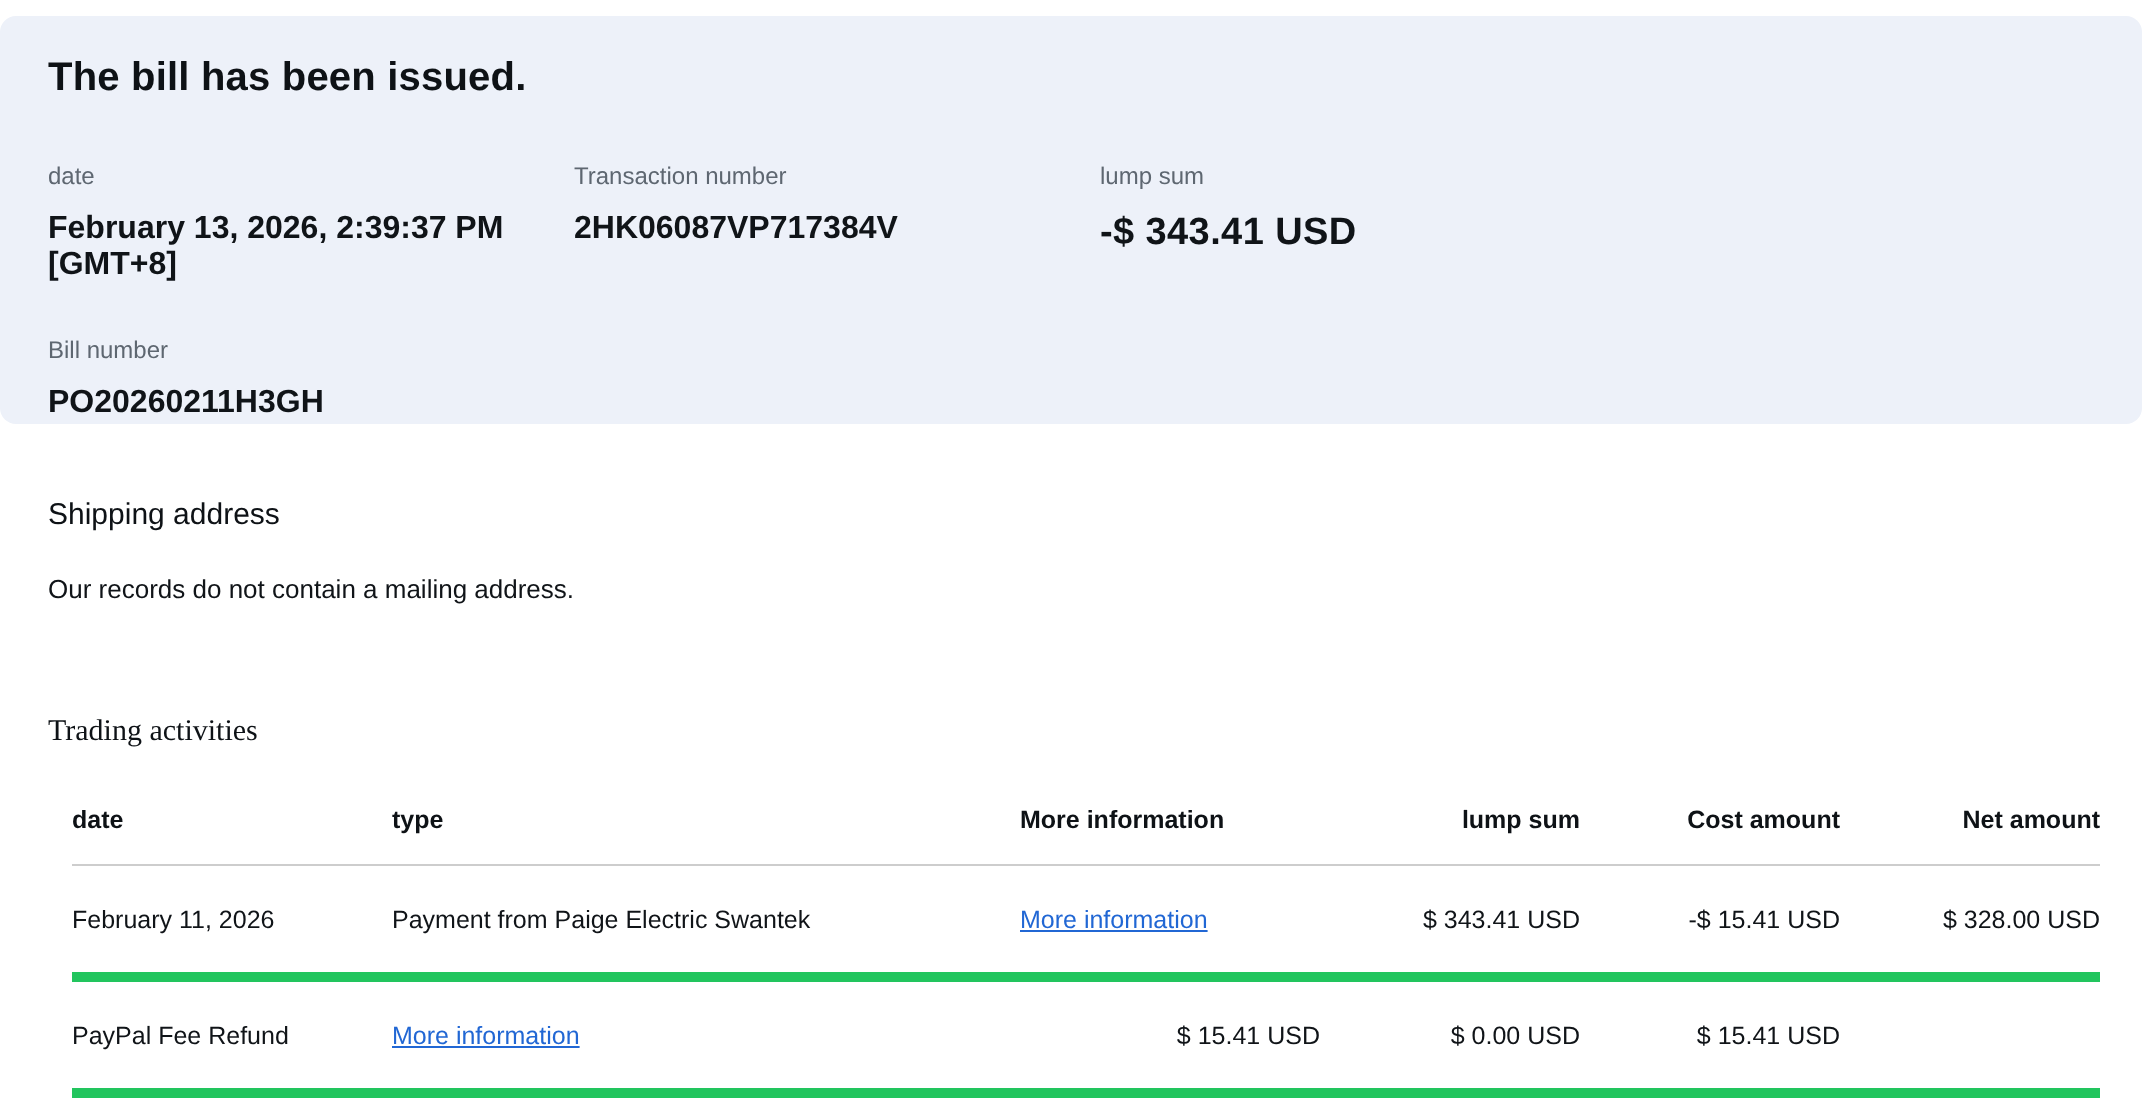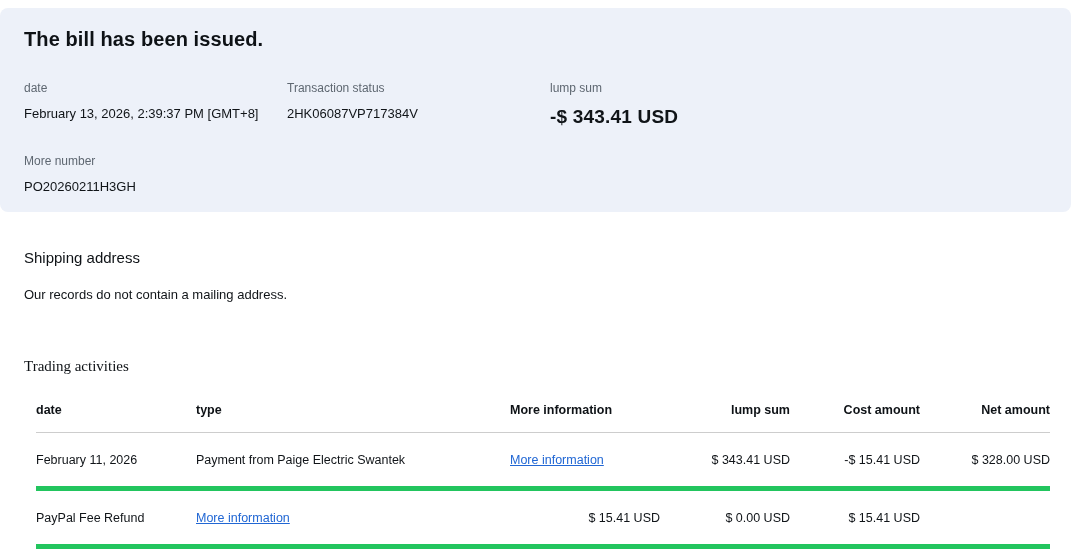--- a/index.html
+++ b/index.html
@@ -28,22 +28,22 @@
   .fields {
     display: grid;
     grid-template-columns: 263px 263px 264px 1fr;
   }
   .field .label {
     font-size: 12px;
     color: #5e6771;
     margin-bottom: 11px;
   }
   .field .value {
-    font-size: 13px;
-    font-weight: 400;
+    font-size: 16px;
+    font-weight: 700;
     color: #101418;
   }
   .field .value.big {
     font-size: 19px;
     font-weight: 700;
     letter-spacing: 0.2px;
   }
   .badge {
     display: inline-block;
     background: #008860;
@@ -106,31 +106,31 @@
 
 <div class="hero">
   <h1>The bill has been issued.</h1>
 
   <div class="fields">
     <div class="field">
       <div class="label">date</div>
       <div class="value">February 13, 2026, 2:39:37 PM [GMT+8]</div>
     </div>
     <div class="field">
-      <div class="label">Transaction status</div>
+      <div class="label">Transaction number</div>
       <div class="value">2HK06087VP717384V</div>
     </div>
     <div class="field">
       <div class="label">lump sum</div>
       <div class="value big">-$ 343.41 USD</div>
     </div>
   </div>
 
   <div class="field bill-row">
-    <div class="label">More number</div>
+    <div class="label">Bill number</div>
     <div class="value">PO20260211H3GH</div>
   </div>
 </div>
 
 <div class="section shipping">
   <h2>Shipping address</h2>
   <p>Our records do not contain a mailing address.</p>
 </div>
 
 <div class="section trading">

